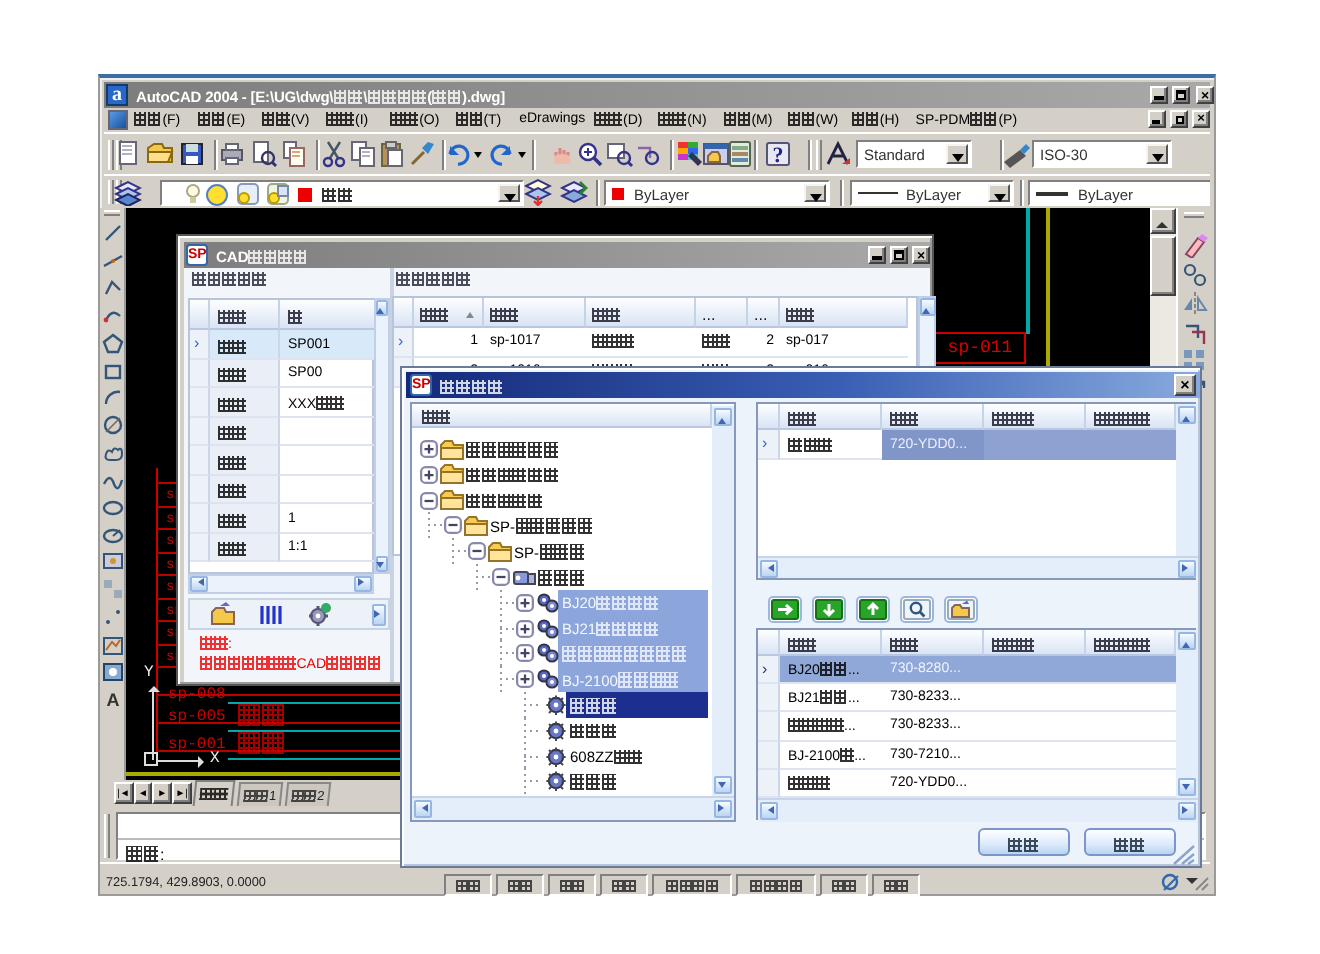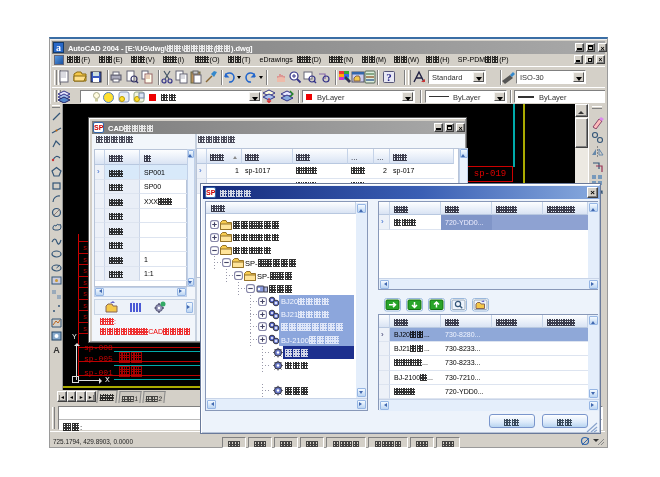--- a/index.html
+++ b/index.html
@@ -275,21 +275,21 @@
 <div class="abs" style="left:0px;top:282px;width:137px;height:1.5px;background:#aa0"></div>
 <div class="abs" style="left:9px;top:228px;color:#eee;font:8px 'Liberation Mono',monospace">Y</div>
 <div class="abs" style="left:13px;top:240px;width:1px;height:36px;background:#ddd"></div>
 <div class="tri-u" style="left:10.5px;top:236px;border-bottom-color:#ddd"></div>
 <div class="abs" style="left:9px;top:272px;width:7px;height:7px;border:1px solid #ddd"></div>
 <div class="abs" style="left:16px;top:276px;width:22px;height:1px;background:#ddd"></div>
 <div class="tri-r" style="left:36px;top:273.5px;border-left-color:#ddd"></div>
 <div class="abs" style="left:42px;top:271px;color:#eee;font:8px 'Liberation Mono',monospace">X</div>
 <div class="abs" style="left:449.5px;top:0px;width:2px;height:63px;background:#0aa"></div>
 <div class="abs" style="left:460px;top:0px;width:2px;height:288px;background:#aa0"></div>
-<div class="abs" style="left:404px;top:62px;width:46px;height:16px;border:1.5px solid #c00;color:#d00;font:9px 'Liberation Mono',monospace;text-align:center;line-height:14px">sp-019</div>
+<div class="abs" style="left:404px;top:62px;width:46px;height:16px;border:1.5px solid #c00;color:#d00;font:9px 'Liberation Mono',monospace;text-align:center;line-height:14px">sp-011</div>
 </div>
 <div class="abs" style="left:50px;top:104px;width:13px;height:286px;background:#d4d0c8;border-right:1px solid #9a9a9a">
 <div class="abs" style="left:2px;top:1px;width:8px;height:3px;border-top:1px solid #fff;border-bottom:1px solid #808080"></div>
 <svg class="abs" style="left:1px;top:7px" width="11" height="11" viewBox="0 0 11 11">
         <path d="M2 9 L9 2" stroke="#357" stroke-width="1.2"></path>
       </svg>
 <svg class="abs" style="left:1px;top:20.7px" width="11" height="11" viewBox="0 0 11 11">
         <path d="M1 8 L10 3" stroke="#357" stroke-width="1.2"></path>
         <circle cx="5.5" cy="5.5" r="1" fill="#c60"></circle>
       </svg>
@@ -687,20 +687,30 @@
 </div>
 <div class="abs" style="left:0;top:156.8px;width:149px;height:12.8px;overflow:hidden">
 <div class="abs" style="left:56px;top:0;width:1px;height:12.8px;background-image:repeating-linear-gradient(0deg,#99a 0 1px,transparent 1px 3px)"></div>
 <div class="abs" style="left:56px;top:6px;width:8px;height:1px;background-image:repeating-linear-gradient(90deg,#99a 0 1px,transparent 1px 3px)"></div>
 <svg class="abs" style="left:66px;top:1px" width="12" height="11" viewBox="0 0 12 11">
             <circle cx="6" cy="5.5" r="3.6" fill="#6878c8" stroke="#334"></circle>
             <circle cx="6" cy="5.5" r="1.2" fill="#fff"></circle>
             <path d="M6 0.8 v2 M6 8.5 v2 M1.2 5.5 h2 M8.8 5.5 h2 M2.5 2 l1.5 1.5 M8 8 l1.5 1.5 M9.5 2 L8 3.5 M4 8 L2.5 9.5" stroke="#445" stroke-width="1"></path>
           </svg>
 <span class="abs" style="left:79px;top:2.5px;;white-space:nowrap;font-size:7.5px"><i class="g" style="width:7px;height:7.5px;margin-right:0.8px"></i><i class="g" style="width:7px;height:7.5px;margin-right:0.8px"></i><i class="g" style="width:7px;height:7.5px;margin-right:0.8px"></i></span>
+</div>
+<div class="abs" style="left:0;top:169.60000000000002px;width:149px;height:12.8px;overflow:hidden">
+<div class="abs" style="left:56px;top:0;width:1px;height:12.8px;background-image:repeating-linear-gradient(0deg,#99a 0 1px,transparent 1px 3px)"></div>
+<div class="abs" style="left:56px;top:6px;width:8px;height:1px;background-image:repeating-linear-gradient(90deg,#99a 0 1px,transparent 1px 3px)"></div>
+<svg class="abs" style="left:66px;top:1px" width="12" height="11" viewBox="0 0 12 11">
+            <circle cx="6" cy="5.5" r="3.6" fill="#6878c8" stroke="#334"></circle>
+            <circle cx="6" cy="5.5" r="1.2" fill="#fff"></circle>
+            <path d="M6 0.8 v2 M6 8.5 v2 M1.2 5.5 h2 M8.8 5.5 h2 M2.5 2 l1.5 1.5 M8 8 l1.5 1.5 M9.5 2 L8 3.5 M4 8 L2.5 9.5" stroke="#445" stroke-width="1"></path>
+          </svg>
+<span class="abs" style="left:79px;top:2.5px;;white-space:nowrap;font-size:7.5px">608ZZ<i class="g" style="width:7px;height:7.5px;margin-right:0.8px"></i><i class="g" style="width:7px;height:7.5px;margin-right:0.8px"></i></span>
 </div>
 <div class="abs" style="left:0;top:182.40000000000003px;width:149px;height:12.8px;overflow:hidden">
 <div class="abs" style="left:56px;top:0;width:1px;height:12.8px;background-image:repeating-linear-gradient(0deg,#99a 0 1px,transparent 1px 3px)"></div>
 <div class="abs" style="left:56px;top:6px;width:8px;height:1px;background-image:repeating-linear-gradient(90deg,#99a 0 1px,transparent 1px 3px)"></div>
 <svg class="abs" style="left:66px;top:1px" width="12" height="11" viewBox="0 0 12 11">
             <circle cx="6" cy="5.5" r="3.6" fill="#6878c8" stroke="#334"></circle>
             <circle cx="6" cy="5.5" r="1.2" fill="#fff"></circle>
             <path d="M6 0.8 v2 M6 8.5 v2 M1.2 5.5 h2 M8.8 5.5 h2 M2.5 2 l1.5 1.5 M8 8 l1.5 1.5 M9.5 2 L8 3.5 M4 8 L2.5 9.5" stroke="#445" stroke-width="1"></path>
           </svg>
 <span class="abs" style="left:79px;top:2.5px;;white-space:nowrap;font-size:7.5px"><i class="g" style="width:7px;height:7.5px;margin-right:0.8px"></i><i class="g" style="width:7px;height:7.5px;margin-right:0.8px"></i><i class="g" style="width:7px;height:7.5px;margin-right:0.8px"></i></span>

